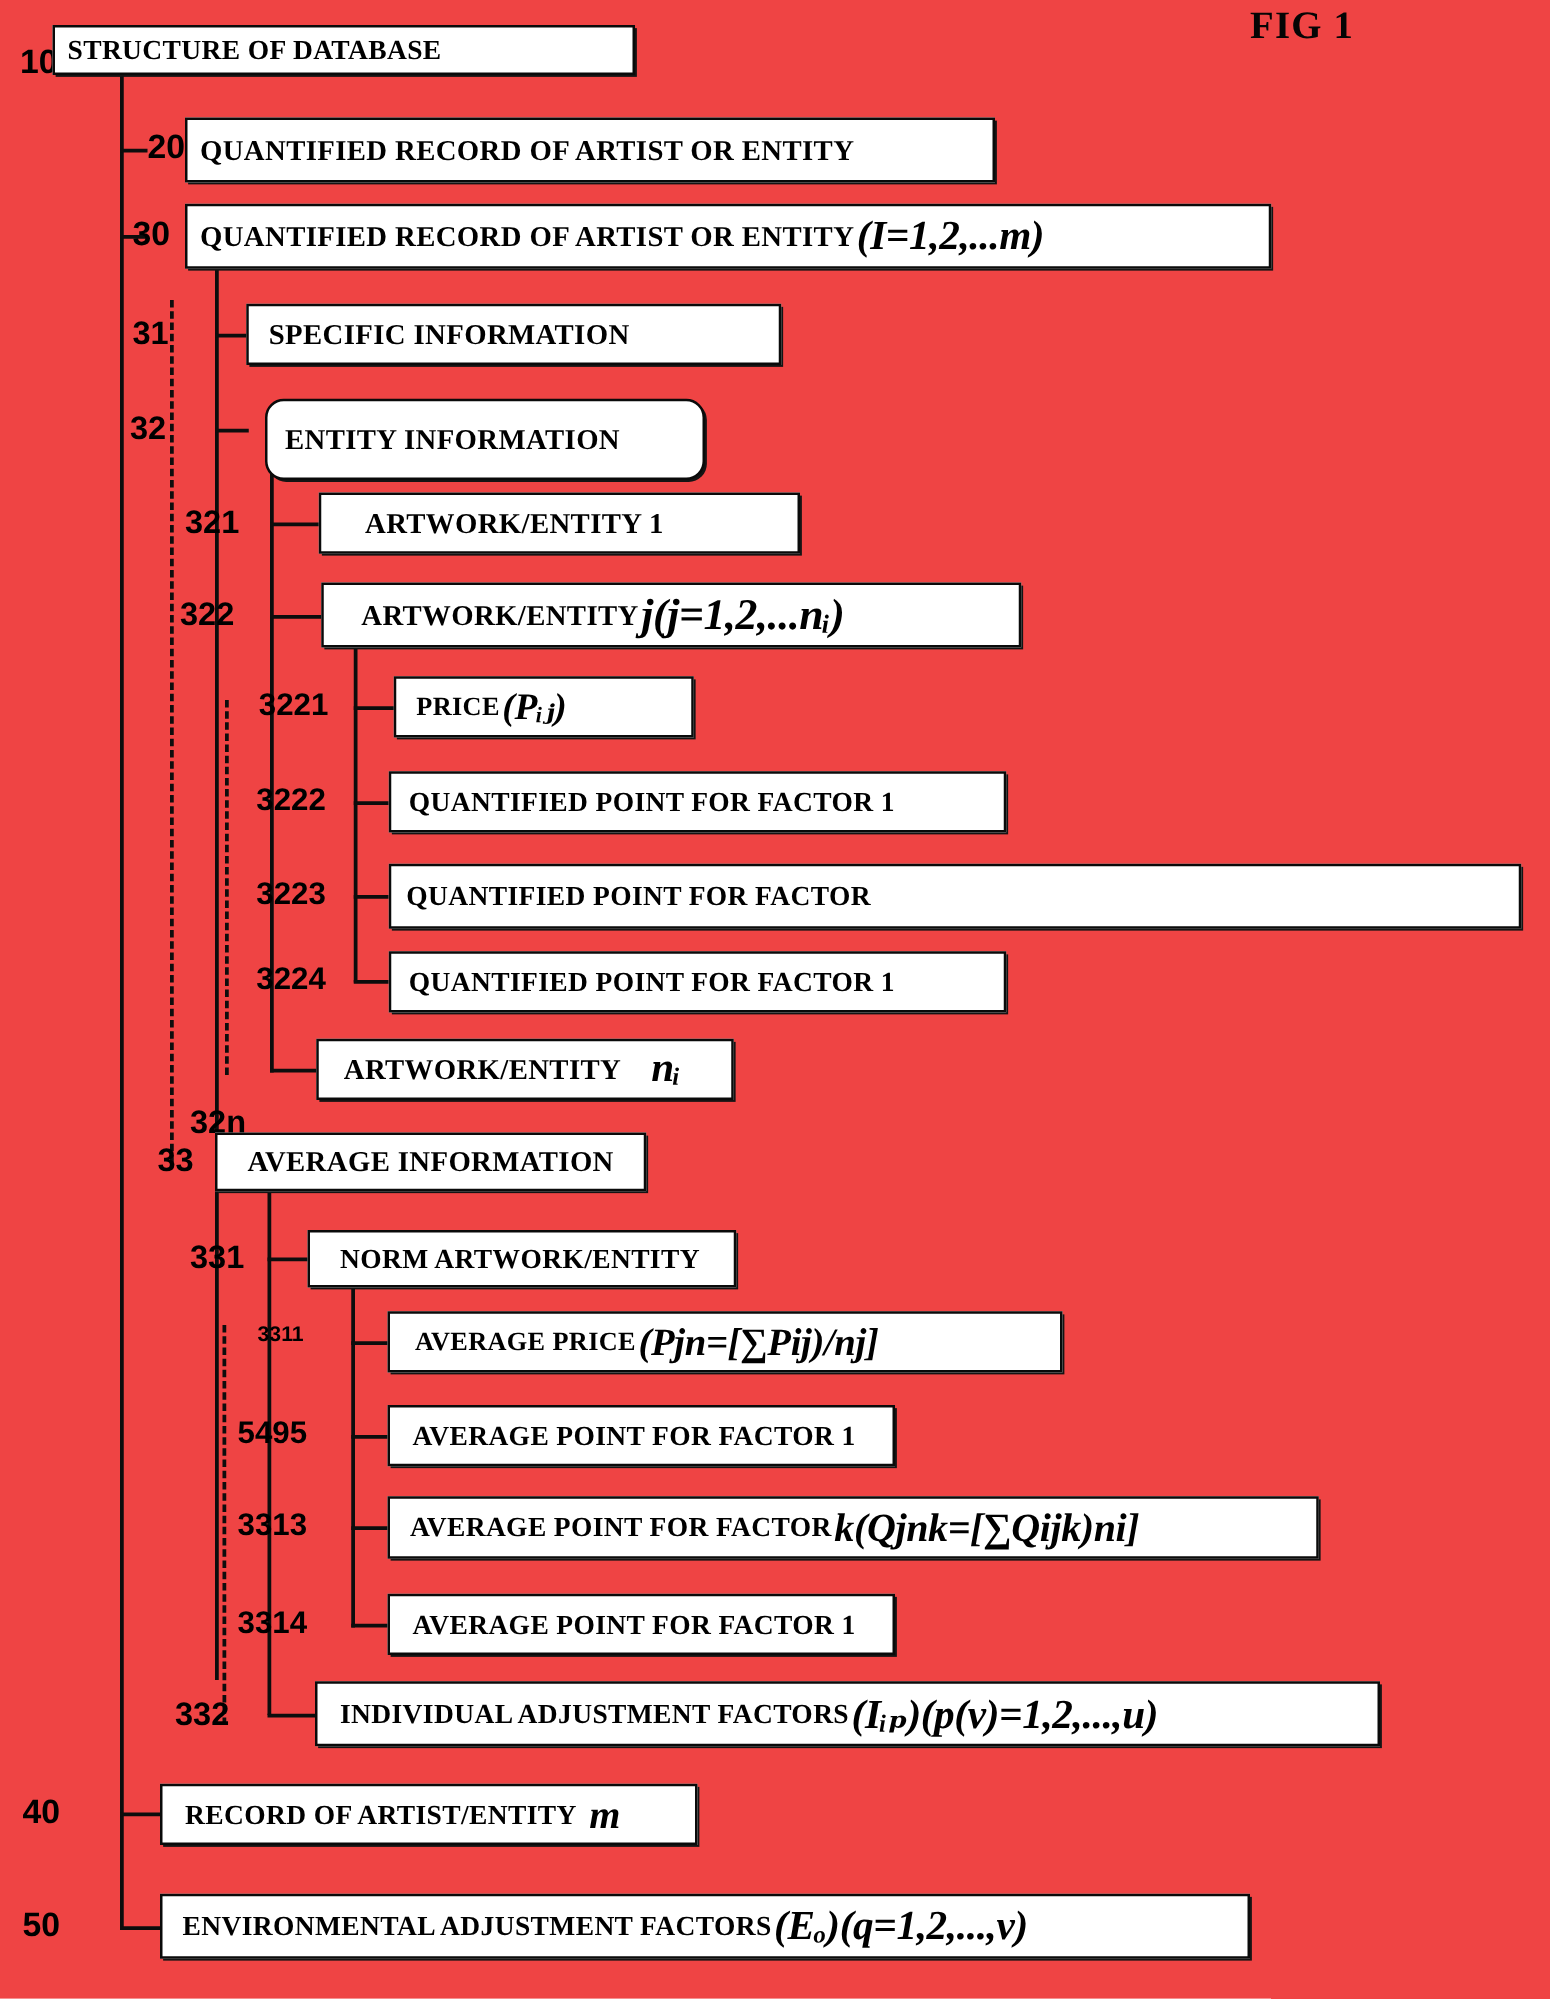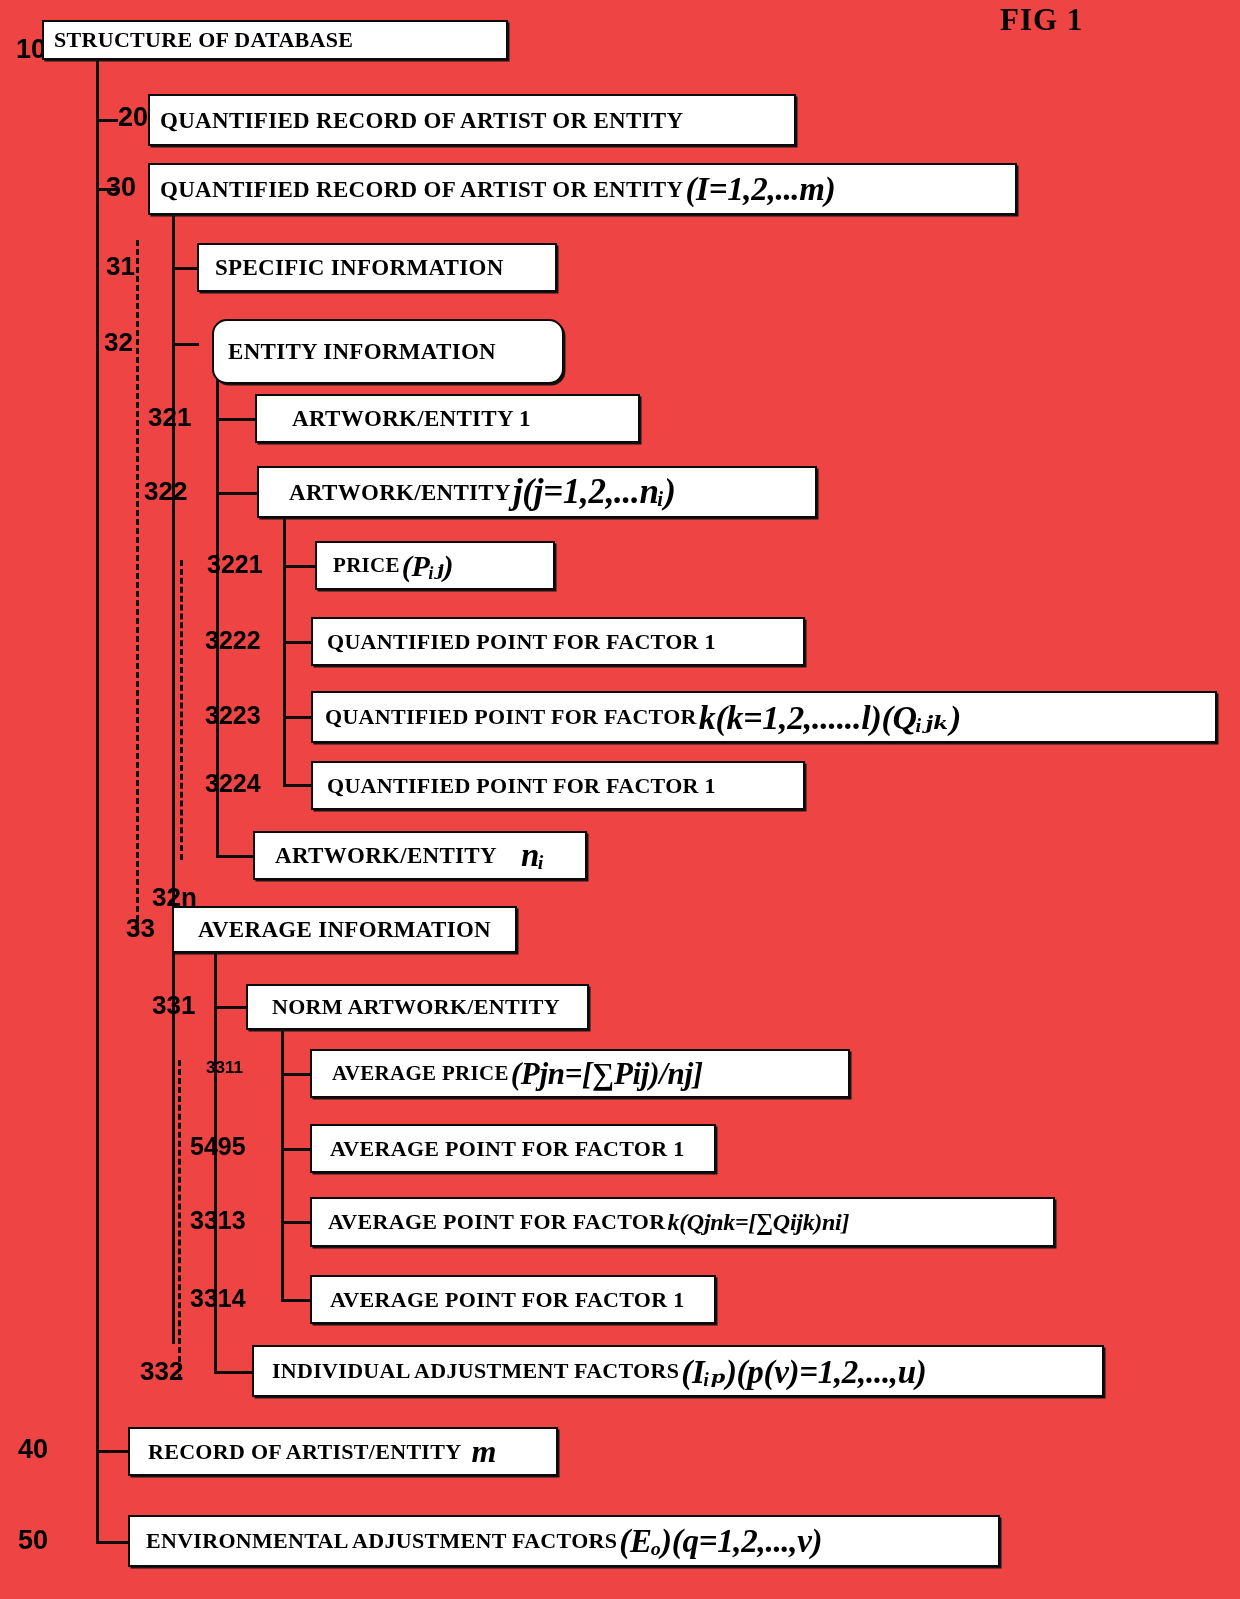--- a/index.html
+++ b/index.html
@@ -161,21 +161,21 @@
 
   <div class="node" style="left:148px; top:94px; width:648px; height:52px;">
     <span class="label sc" style="font-size:23px;">QUANTIFIED RECORD OF ARTIST OR ENTITY</span>
   </div>
 
   <div class="node" style="left:148px; top:163px; width:869px; height:52px;">
     <span class="label sc" style="font-size:23px;">QUANTIFIED RECORD OF ARTIST OR ENTITY</span>
     <span class="math" style="font-size:33px;">(I=1,2,...m)</span>
   </div>
 
-  <div class="node" style="left:197px; top:243px; width:360px; height:49px;">
+  <div class="node" style="left:197px; top:243px; width:428px; height:49px;">
     <span class="label sc" style="font-size:23px; margin-left:6px;">SPECIFIC INFORMATION</span>
   </div>
 
   <div class="node" style="left:212px; top:319px; width:352px; height:65px;border-radius:15px;">
     <span class="label sc" style="font-size:23px; margin-left:4px;">ENTITY INFORMATION</span>
   </div>
 
   <div class="node" style="left:255px; top:394px; width:385px; height:49px;">
     <span class="label sc" style="font-size:23px; margin-left:25px;">ARTWORK/ENTITY 1</span>
   </div>
@@ -189,21 +189,20 @@
     <span class="label sc" style="font-size:21px; margin-left:6px;">PRICE</span>
     <span class="math" style="font-size:30px;">(Pᵢⱼ)</span>
   </div>
 
   <div class="node" style="left:311px; top:617px; width:494px; height:49px;">
     <span class="label sc" style="font-size:22px; margin-left:4px;">QUANTIFIED POINT FOR FACTOR 1</span>
   </div>
 
   <div class="node" style="left:311px; top:691px; width:906px; height:52px;">
     <span class="label sc" style="font-size:22px; margin-left:2px;">QUANTIFIED POINT FOR FACTOR</span>
-    <span class="math" style="font-size:34px;">k(k=1,2,......l)(Qᵢⱼₖ)</span>
   </div>
 
   <div class="node" style="left:311px; top:761px; width:494px; height:49px;">
     <span class="label sc" style="font-size:22px; margin-left:4px;">QUANTIFIED POINT FOR FACTOR 1</span>
   </div>
 
   <div class="node" style="left:253px; top:831px; width:334px; height:49px;">
     <span class="label sc" style="font-size:23px; margin-left:10px;">ARTWORK/ENTITY</span>
     <span class="math" style="font-size:33px; margin-left:24px;">nᵢ</span>
   </div>
@@ -220,21 +219,21 @@
     <span class="label sc" style="font-size:21px; margin-left:10px;">AVERAGE PRICE</span>
     <span class="math" style="font-size:31px;">(Pjn=[∑Pij)/nj]</span>
   </div>
 
   <div class="node" style="left:310px; top:1124px; width:406px; height:49px;">
     <span class="label sc" style="font-size:22px; margin-left:8px;">AVERAGE POINT FOR FACTOR 1</span>
   </div>
 
   <div class="node" style="left:310px; top:1197px; width:745px; height:50px;">
     <span class="label sc" style="font-size:22px; margin-left:6px;">AVERAGE POINT FOR FACTOR</span>
-    <span class="math" style="font-size:24px;">k(Qjnk=[∑Qijk)ni]</span>
+    <span class="math" style="font-size:32px;">k(Qjnk=[∑Qijk)ni]</span>
   </div>
 
   <div class="node" style="left:310px; top:1275px; width:406px; height:49px;">
     <span class="label sc" style="font-size:22px; margin-left:8px;">AVERAGE POINT FOR FACTOR 1</span>
   </div>
 
   <div class="node" style="left:252px; top:1345px; width:852px; height:52px;">
     <span class="label sc" style="font-size:22px; margin-left:8px;">INDIVIDUAL ADJUSTMENT FACTORS</span>
     <span class="math" style="font-size:33px;">(Iᵢₚ)(p(v)=1,2,...,u)</span>
   </div>

